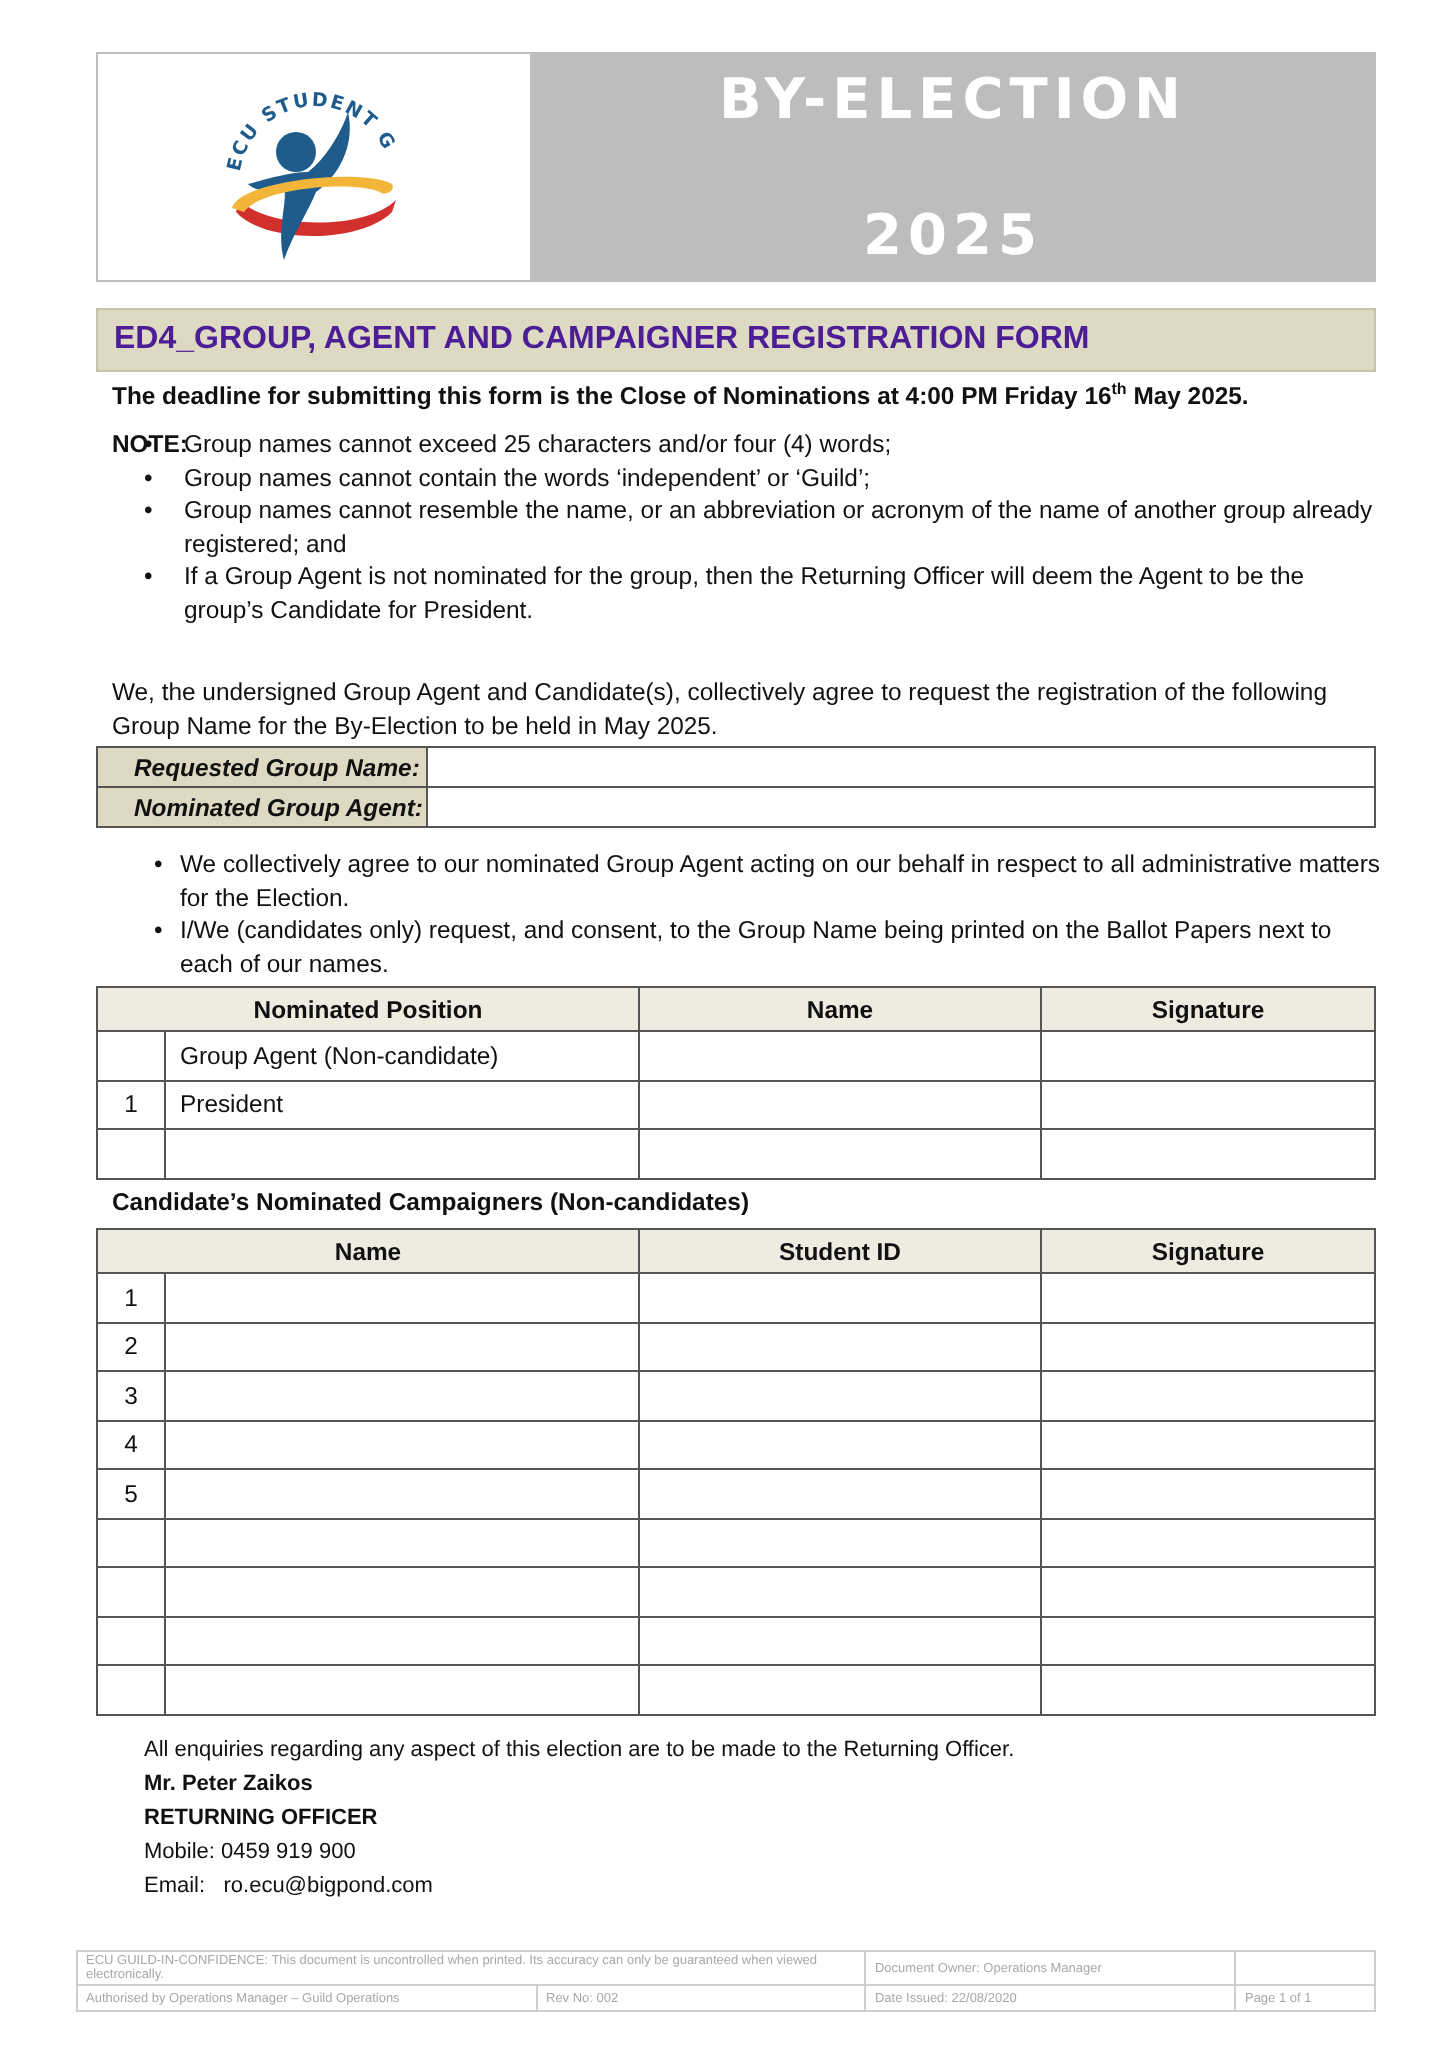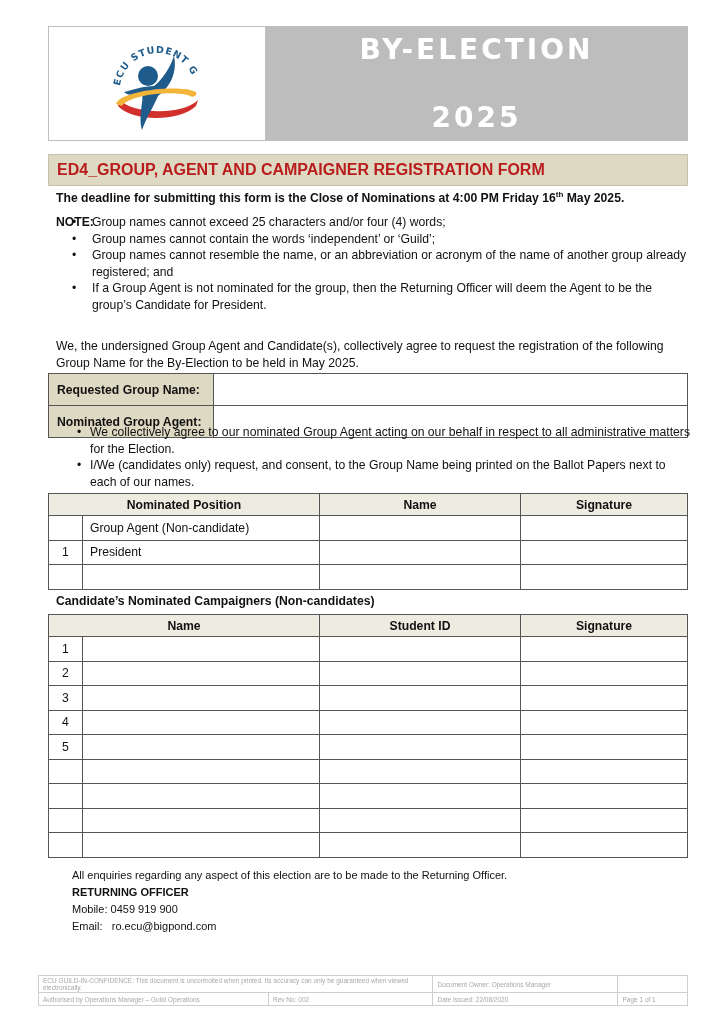--- a/index.html
+++ b/index.html
@@ -3,36 +3,36 @@
 <meta charset="utf-8">
 <style>
   * { box-sizing: border-box; margin: 0; padding: 0; }
   html, body { width: 724px; height: 1024px; background: #ffffff; overflow: hidden; }
   body { font-family: "Liberation Sans", sans-serif; color: #111; position: relative; }
 
   .header { position: absolute; left: 48px; top: 26px; width: 640px; height: 115px; border: 1px solid #bfbfbf; display: flex; }
   .logo-box { width: 217px; height: 100%; background: #fff; display: flex; align-items: center; justify-content: center; border-right: 1px solid #bfbfbf; }
   .title-box { flex: 1; background: #bdbdbd; display: flex; flex-direction: column; align-items: center; justify-content: center; color: #fff; font-family: "DejaVu Sans", sans-serif; font-weight: bold; font-size: 28px; letter-spacing: 3px; line-height: 36px; gap: 32px; }
 
-  .form-title { position: absolute; left: 48px; top: 154px; width: 640px; height: 32px; background: #ddd9c3; border: 1px solid #c8c3a8; color: #b91c1c; font-weight: bold; font-size: 16px; line-height: 30px; padding-left: 8px; }
+  .form-title { position: absolute; left: 48px; top: 154px; width: 640px; height: 32px; background: #ddd9c3; border: 1px solid #c8c3a8; color: #4c1d95; font-weight: bold; font-size: 16px; line-height: 30px; padding-left: 8px; }
 
   .deadline { position: absolute; left: 56px; top: 190px; font-size: 12.2px; font-weight: bold; }
   .deadline sup { font-size: 8px; }
 
   .note { position: absolute; left: 56px; top: 214px; width: 632px; font-size: 12.2px; line-height: 16.5px; }
   .note-label { position: absolute; left: 0; top: 0; font-weight: bold; }
   .note ul { list-style: none; margin-left: 36px; }
   .note li { position: relative; padding-left: 0; }
   .note li::before { content: "•"; position: absolute; left: -20px; top: 0; }
 
   .intro { position: absolute; left: 56px; top: 338px; width: 630px; font-size: 12.2px; line-height: 16.5px; }
 
   table { border-collapse: collapse; position: absolute; left: 48px; width: 640px; font-size: 12.2px; }
   td, th { border: 1px solid #555; }
-  .group-table td { height: 32px; padding-left: 8px; }
+  .group-table td { height: 20px; padding-left: 18px; font-style: italic; }
   .group-table .lbl { background: #ddd9c3; font-weight: bold; width: 165px; }
 
   .agree { position: absolute; left: 90px; top: 424px; width: 600px; font-size: 12.2px; line-height: 16.5px; }
   .agree li { position: relative; list-style: none; }
   .agree li::before { content: "•"; position: absolute; left: -13px; }
 
   .pos-table th, .camp-table th { background: #eeece1; font-weight: bold; height: 22px; text-align: center; margin-left: 17px; }
   .pos-table td, .camp-table td { height: 24.5px; }
   .num { width: 34px; text-align: center; }
   .pos-table .pos { padding-left: 7px; width: 237px; }
@@ -196,20 +196,21 @@
     <td class="num"></td>
     <td class="name"></td>
     <td></td>
     <td></td>
   </tr>
 </tbody>
   </table>
 
 <div class="contact">
   <div>All enquiries regarding any aspect of this election are to be made to the Returning Officer.</div>
+  <div class="b">Mr. Peter Zaikos</div>
   <div class="b">RETURNING OFFICER</div>
   <div>
     <span>Mobile:</span>
     <span>0459 919 900</span>
   </div>
   <div>
     <span>Email:</span>&nbsp;&nbsp;
     <span>ro.ecu@bigpond.com</span>
   </div>
 </div>

